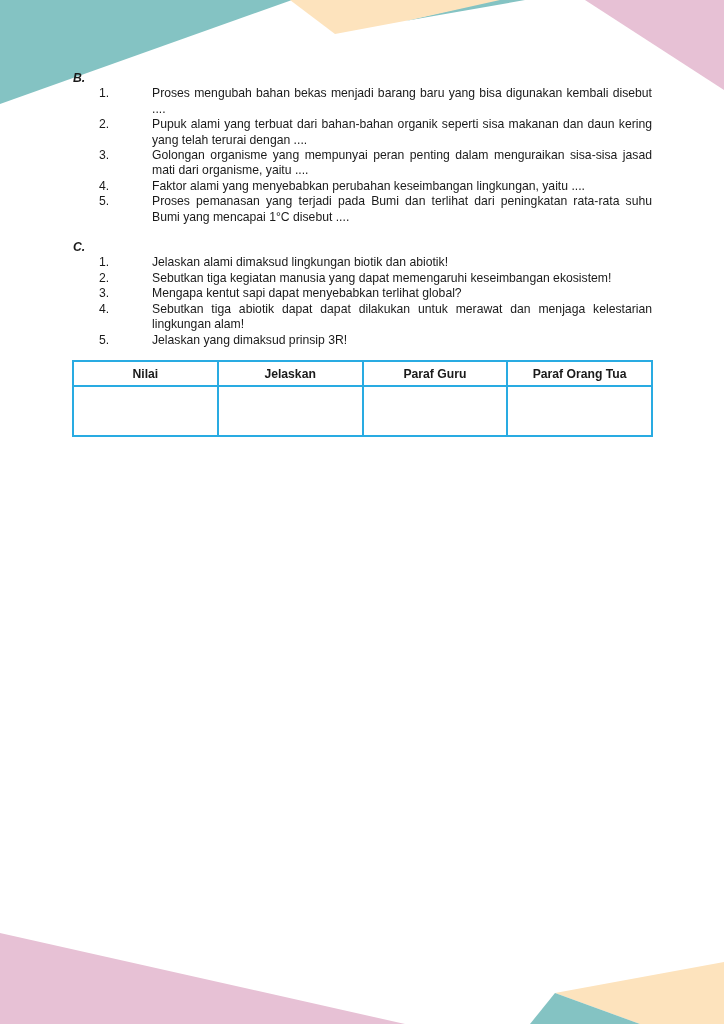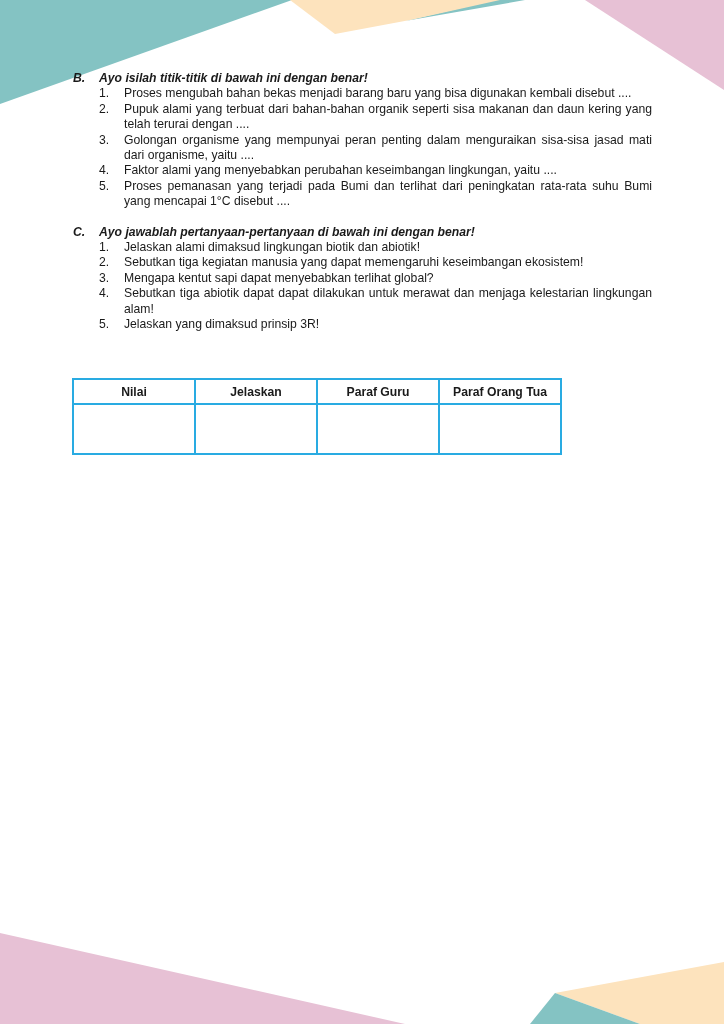--- a/index.html
+++ b/index.html
@@ -13,23 +13,23 @@
     .content {
       position: absolute; left: 73px; top: 71px; width: 579px;
       font-size: 12.2px; line-height: 15.4px;
     }
     .section { margin-bottom: 15px; }
     .sec-head { display: flex; font-weight: bold; font-style: italic; }
     .sec-letter { width: 26px; flex: none; }
     .list { margin: 0; padding: 0; list-style: none; }
     .item { display: flex; padding-left: 26px; }
     .num { width: 25px; flex: none; }
-    .txt { flex: 1; text-align: justify; }
+    .txt { flex: 1; text-align: justify; margin-left: 28px; }
     table.eval {
-      position: absolute; left: 72px; top: 378px; width: 490px;
+      position: absolute; left: 72px; top: 360px; width: 581px;
       border-collapse: collapse; table-layout: fixed;
       font-size: 12.2px;
     }
     table.eval th, table.eval td {
       border: 2px solid #29abe2; text-align: center;
     }
     table.eval th { height: 21px; font-weight: bold; }
     table.eval td { height: 46px; }
   </style>
 </head>
@@ -42,21 +42,20 @@
   <polygon points="585,0 724,0 724,90" fill="#e7c1d5"></polygon>
   <polygon points="0,933 405,1024 0,1024" fill="#e7c1d5"></polygon>
   <polygon points="555,993 724,962 724,1024 640,1024" fill="#fde3bd"></polygon>
   <polygon points="555,993 530,1024 640,1024" fill="#84c3c3"></polygon>
 </svg>
 
 <div class="content">
   <div class="section">
     <div class="sec-head">
       <span class="sec-letter">B.</span>
-      <span>Ayo isilah titik-titik di bawah ini dengan benar!</span>
     </div>
     <ol class="list">
       <li class="item">
           <span class="num">1.</span>
           <span class="txt">Proses mengubah bahan bekas menjadi barang baru yang bisa digunakan kembali disebut ....</span>
         </li>
       <li class="item">
           <span class="num">2.</span>
           <span class="txt">Pupuk alami yang terbuat dari bahan-bahan organik seperti sisa makanan dan daun kering yang telah terurai dengan ....</span>
         </li>
@@ -71,21 +70,20 @@
       <li class="item">
           <span class="num">5.</span>
           <span class="txt">Proses pemanasan yang terjadi pada Bumi dan terlihat dari peningkatan rata-rata suhu Bumi yang mencapai 1°C disebut ....</span>
         </li>
     </ol>
   </div>
 
   <div class="section">
     <div class="sec-head">
       <span class="sec-letter">C.</span>
-      <span>Ayo jawablah pertanyaan-pertanyaan di bawah ini dengan benar!</span>
     </div>
     <ol class="list">
       <li class="item">
           <span class="num">1.</span>
           <span class="txt">Jelaskan alami dimaksud lingkungan biotik dan abiotik!</span>
         </li>
       <li class="item">
           <span class="num">2.</span>
           <span class="txt">Sebutkan tiga kegiatan manusia yang dapat memengaruhi keseimbangan ekosistem!</span>
         </li>

